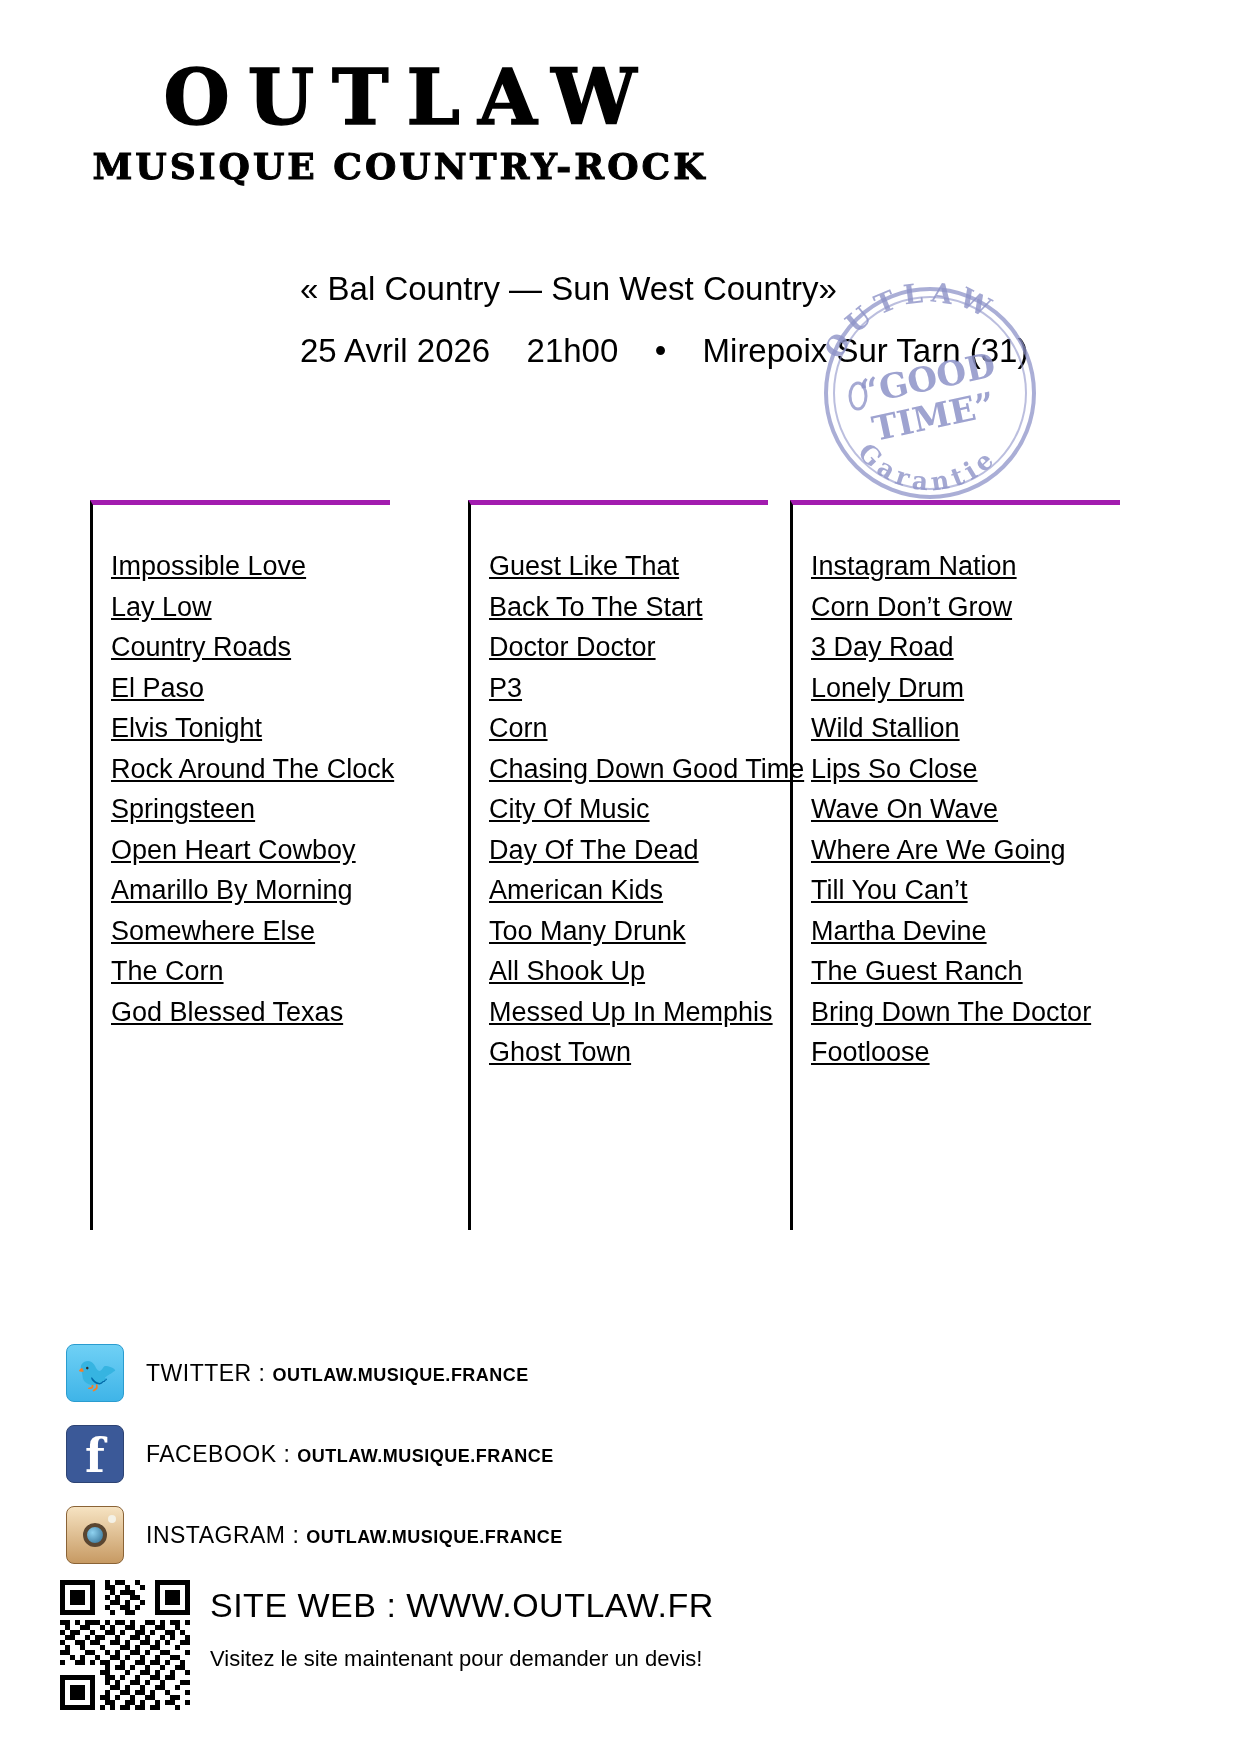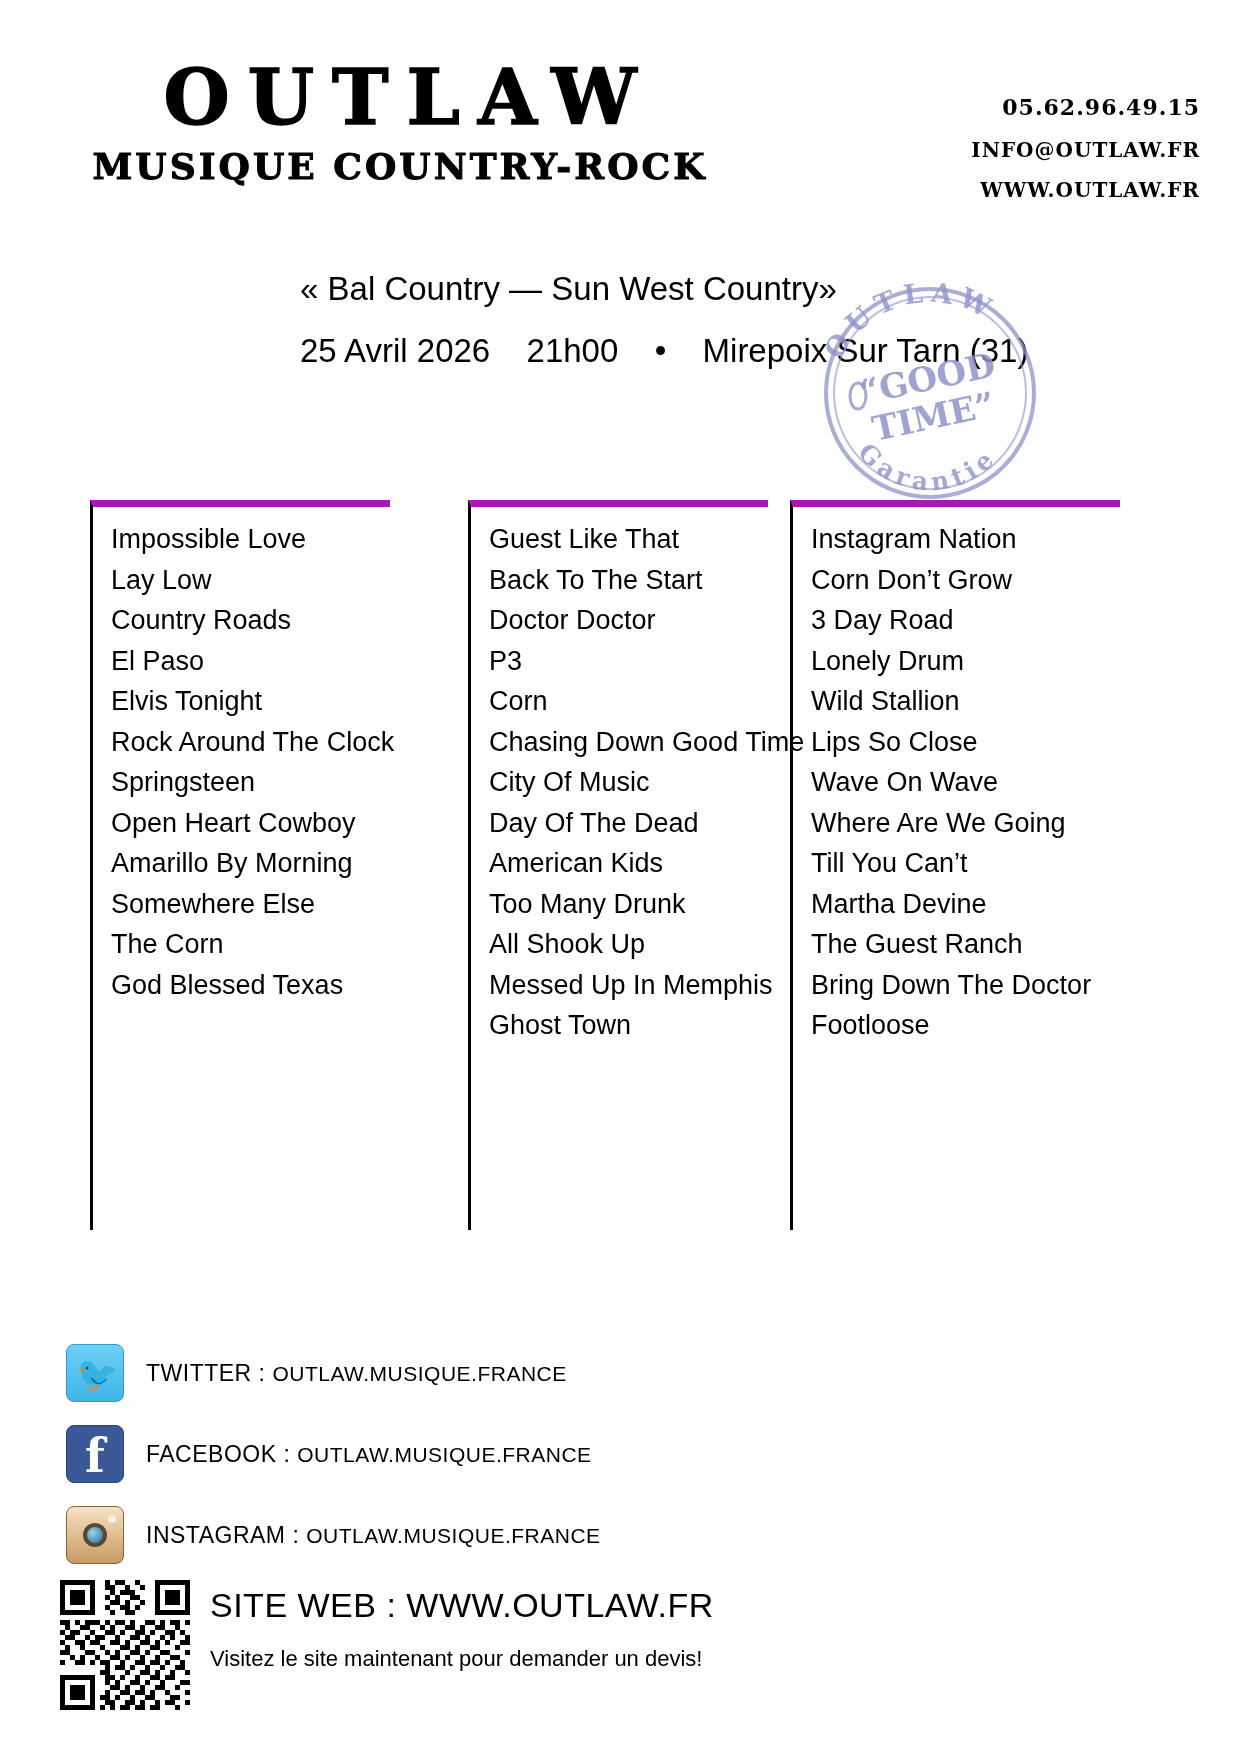--- a/index.html
+++ b/index.html
@@ -113,23 +113,24 @@
     left: 90px;
     width: 1070px;
     height: 730px;
   }
   .col {
     position: absolute;
     top: 0;
     height: 730px;
     box-sizing: border-box;
     border-left: 3px solid #000;
-    border-top: 7px solid #a21caf;
+    border-top: 5px solid #a21caf;
     padding-left: 18px;
-    padding-top: 12px;
+    padding-top: 41px;
+    text-decoration: underline;
   }
   .col-1 { left: 0px;   width: 300px; }
   .col-2 { left: 378px; width: 300px; }
   .col-3 { left: 700px; width: 330px; }
   .song {
     font-family: "Liberation Sans", sans-serif;
     font-size: 27px;
     line-height: 40.5px;
     white-space: nowrap;
   }
@@ -196,21 +197,21 @@
     border-radius: 50%;
     background: #f4f1e6;
   }
   .social-text {
     margin-left: 22px;
     font-family: "Liberation Sans", sans-serif;
     font-size: 23px;
     letter-spacing: 0.5px;
   }
   .social-text .lbl { text-transform: uppercase; font-variant: small-caps; }
-  .social-text .val { font-weight: normal; text-transform: uppercase; font-size: 21px; }
+  .social-text .val { font-weight: bold; text-transform: uppercase; font-size: 18px; }
 
   
   .web-block {
     position: absolute;
     left: 60px;
     top: 1580px;
     width: 1120px;
   }
   .qr {
     position: absolute;
@@ -235,25 +236,20 @@
     font-size: 22px;
   }
 </style>
 </head>
 <body>
 
 <div class="header">
   <div class="logo-block">
     <div class="logo-title">OUTLAW</div>
     <div class="logo-sub">MUSIQUE COUNTRY-ROCK</div>
-  </div>
-  <div class="contact-block">
-    <div class="contact-phone">05.62.96.49.15</div>
-    <div class="contact-mail">INFO@OUTLAW.FR</div>
-    <div class="contact-web">WWW.OUTLAW.FR</div>
   </div>
 </div>
 
 <div class="event-block">
   <div class="event-title">« Bal Country — Sun West Country»</div>
   <div class="event-meta">
     <span>25 Avril 2026</span>
     <span class="gap"></span>
     <span>21h00</span>
     <span class="gap"></span>

